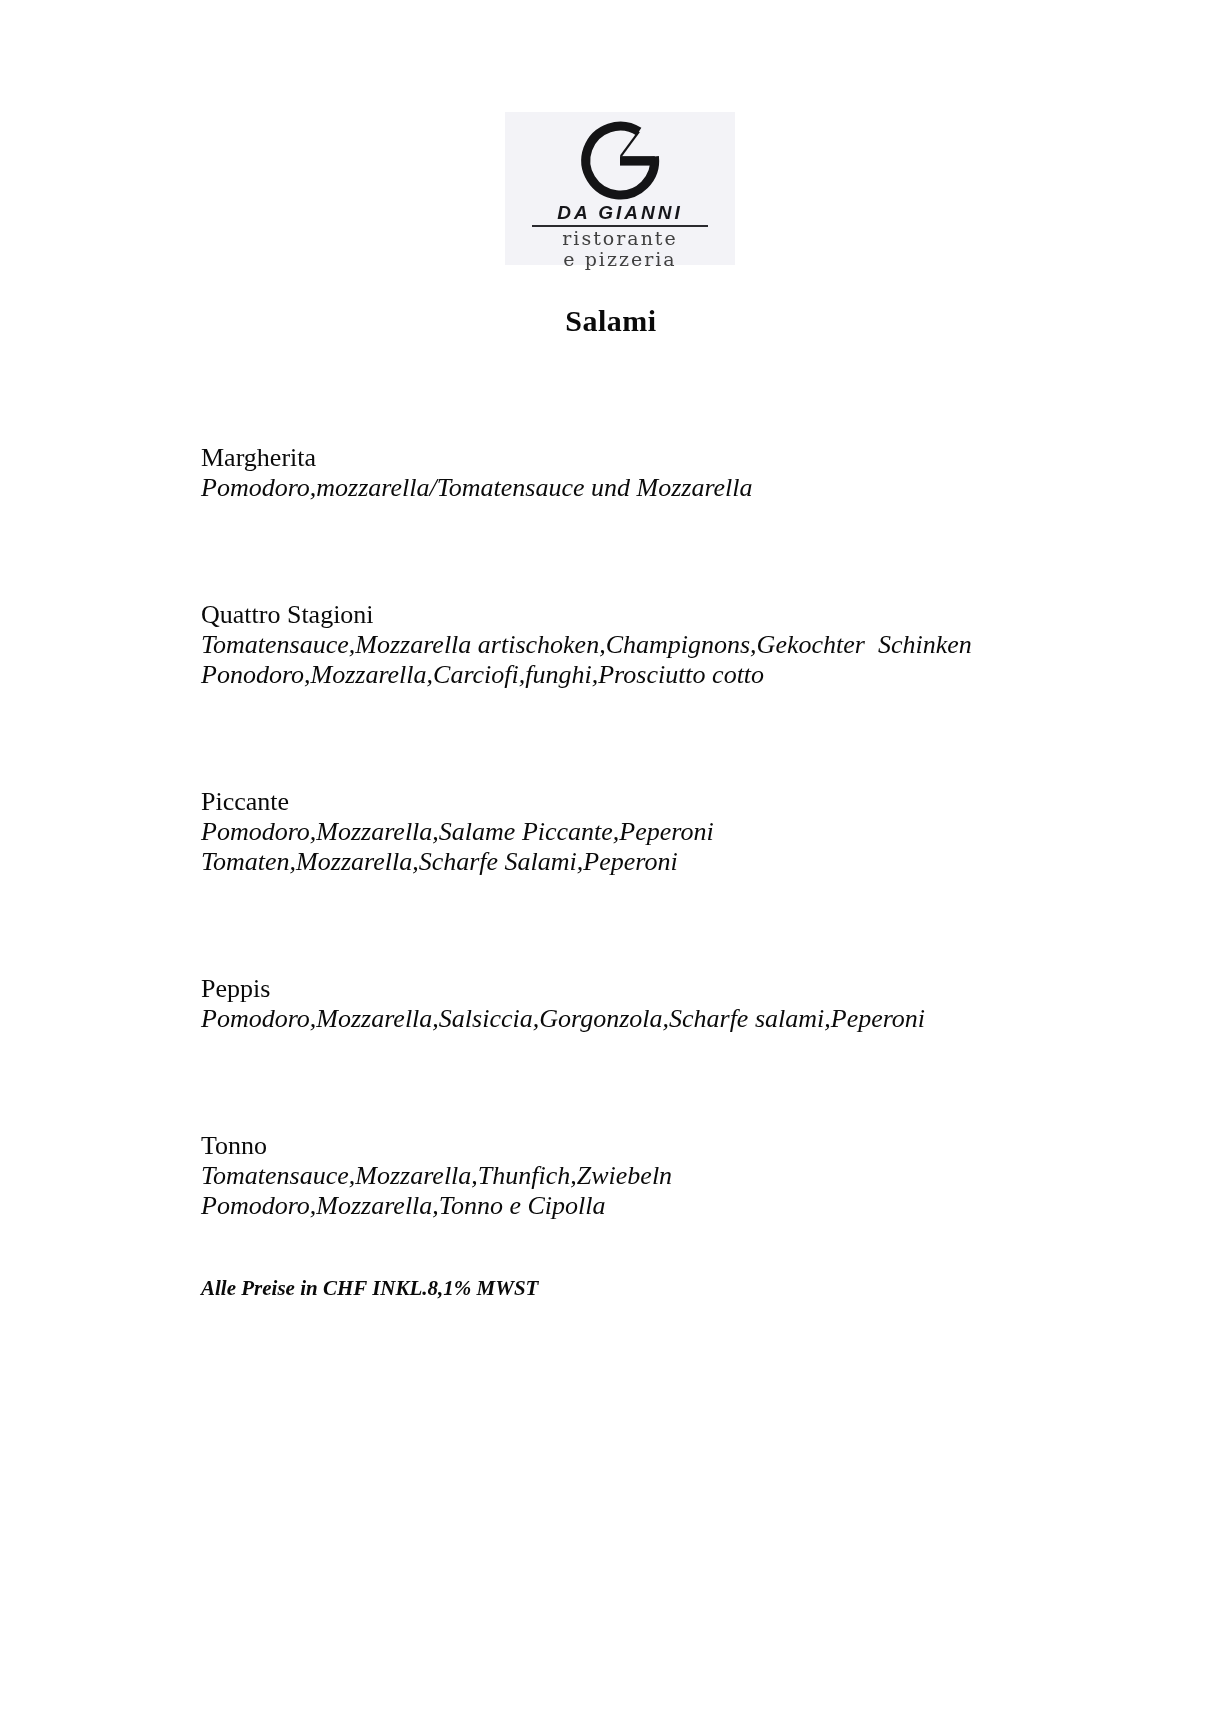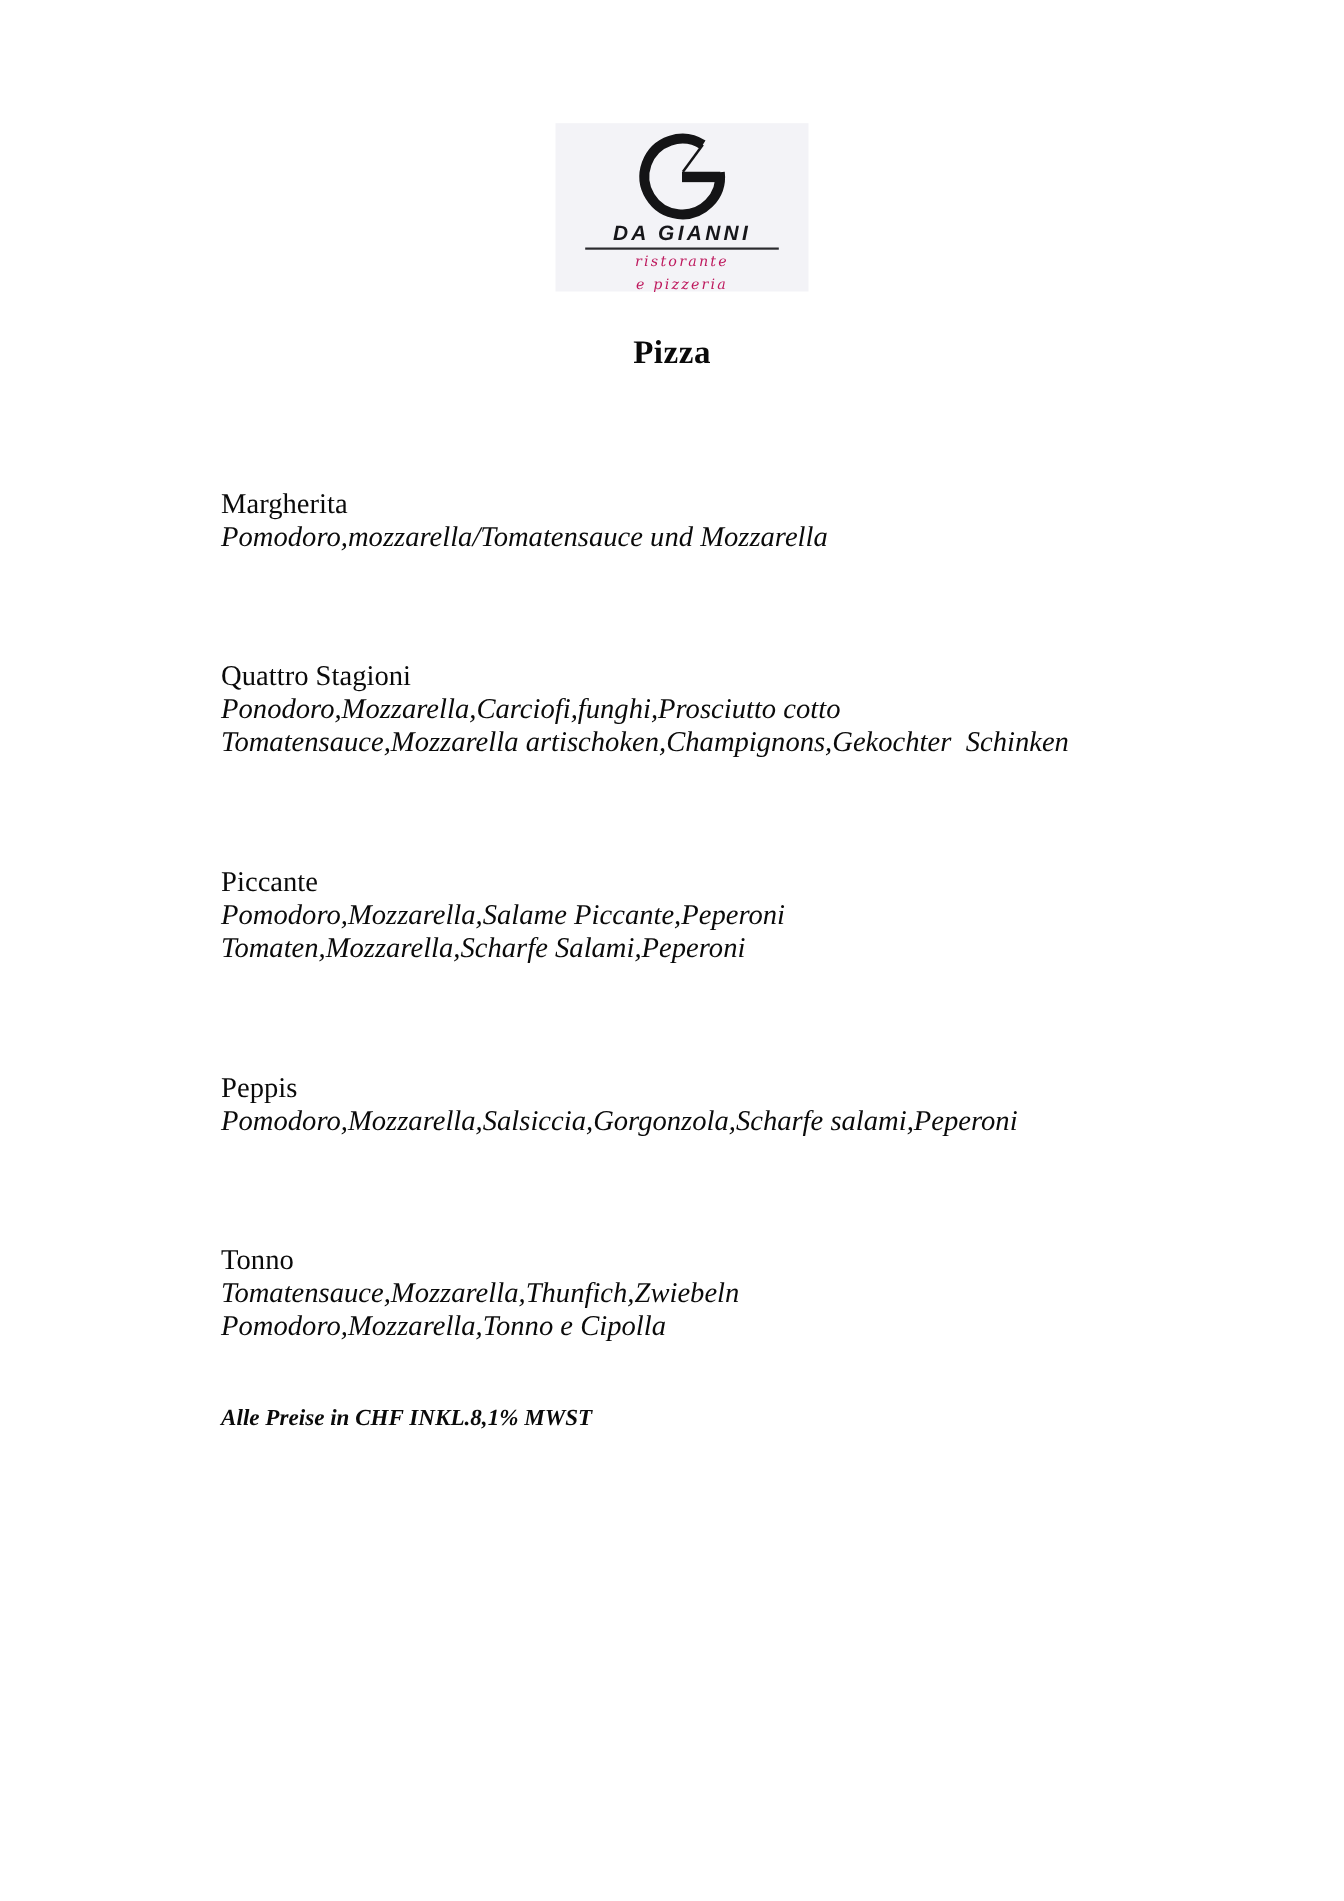--- a/index.html
+++ b/index.html
@@ -31,23 +31,22 @@
     line-height:20px;
     white-space:nowrap;
   }
   .logo-rule {
     width:176px; height:2px;
     background:#2a2a2e;
     margin:2px auto 1px;
   }
   .logo-script {
     font-family:"DejaVu Serif", serif;
-    font-style:italic;
-    font-size:13px; letter-spacing:2px;
-    color:#be185d;
+    font-size:19px; letter-spacing:2px;
+    color:#404040;
     line-height:21px;
     white-space:nowrap;
   }
   
   .menu-title {
     margin-top:38px;
     text-align:center;
     font-size:30px; font-weight:bold;
     line-height:36px;
     letter-spacing:0.5px;
@@ -98,40 +97,40 @@
       <path d="M 72 17 A 40 40 0 1 0 90 46" fill="none" stroke="#141416" stroke-width="10.5"></path>
       <line x1="72" y1="17" x2="51" y2="45.5" stroke="#141416" stroke-width="2.6"></line>
       <rect x="50" y="45.5" width="40.5" height="11" fill="#141416"></rect>
     </svg>
     <div class="logo-brand">DA GIANNI</div>
     <div class="logo-rule"></div>
     <div class="logo-script">ristorante</div>
     <div class="logo-script">e pizzeria</div>
   </div>
 
-  <div class="menu-title">Pizza</div>
+  <div class="menu-title">Salami</div>
 
   <div class="content">
 
     <div class="menu-item">
       <div class="item-head">
         <span class="item-name">Margherita</span>
         <span class="item-price">18,50</span>
       </div>
       <div class="desc">Pomodoro,mozzarella/Tomatensauce und Mozzarella</div>
     </div>
 
 
     <div class="menu-item">
       <div class="item-head">
         <span class="item-name">Quattro Stagioni</span>
         <span class="item-price p-offset">23,00</span>
       </div>
+      <div class="desc">Tomatensauce,Mozzarella artischoken,Champignons,Gekochter  Schinken</div>
       <div class="desc">Ponodoro,Mozzarella,Carciofi,funghi,Prosciutto cotto</div>
-      <div class="desc">Tomatensauce,Mozzarella artischoken,Champignons,Gekochter  Schinken</div>
     </div>
 
     <div class="menu-item">
       <div class="item-head">
         <span class="item-name">Piccante</span>
         <span class="item-price">22,00</span>
       </div>
       <div class="desc">Pomodoro,Mozzarella,Salame Piccante,Peperoni</div>
       <div class="desc">Tomaten,Mozzarella,Scharfe Salami,Peperoni</div>
     </div>

